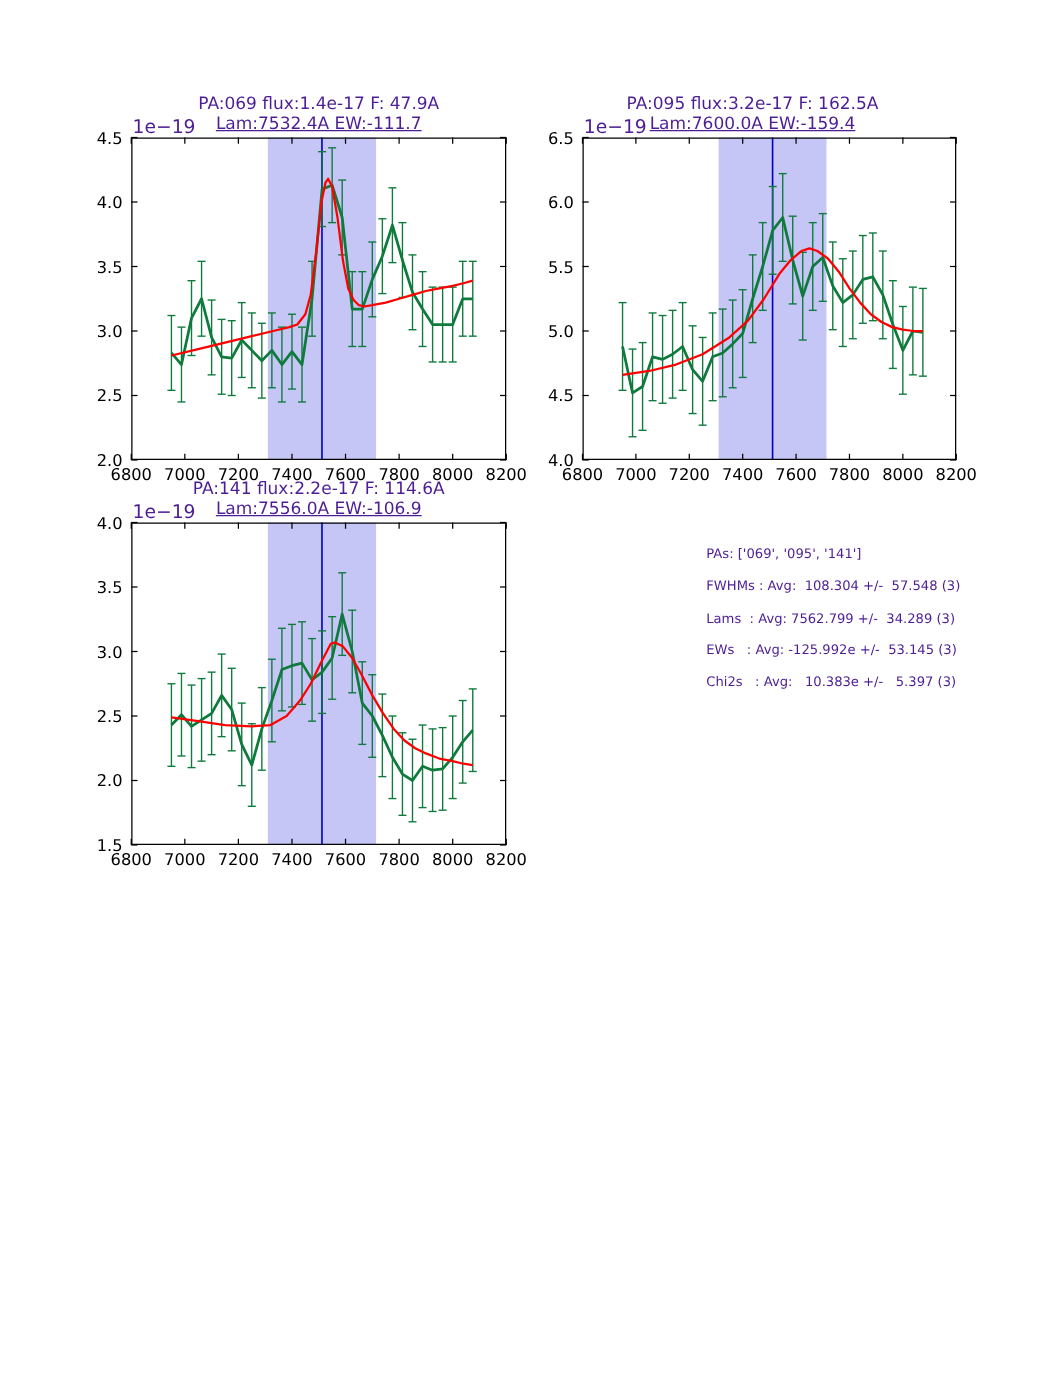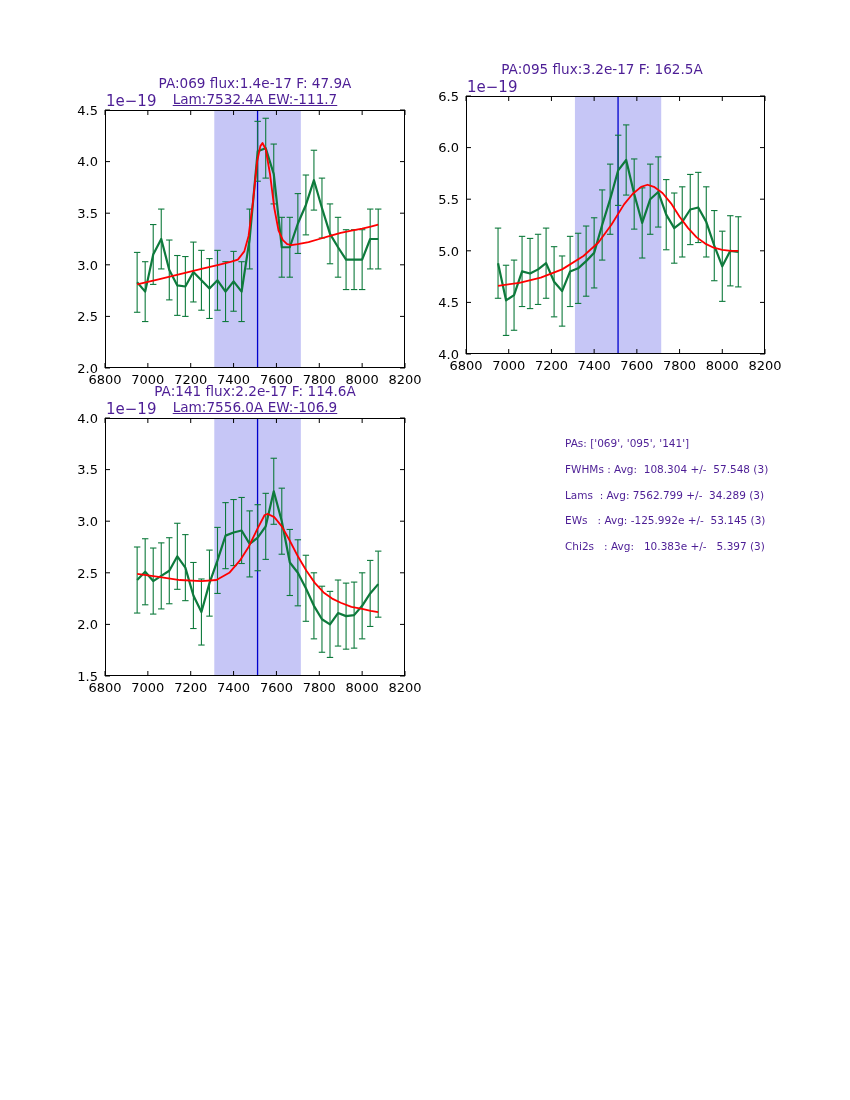--- a/index.html
+++ b/index.html
@@ -1,20 +1,20 @@
 <!DOCTYPE html>
 <html><head>
 <meta charset="utf-8">
 <style>
   html,body{margin:0;padding:0;background:#ffffff;}
   .fig{position:relative;width:850px;height:1100px;background:#ffffff;
        font-family:"DejaVu Sans","Liberation Sans",sans-serif;color:#4c1d95;}
   .plot-wrap{position:absolute;}
   .p0{left:105px;top:110px;width:300px;height:258px;}
-  .p1{left:466px;top:96px;width:272px;height:258px;}
+  .p1{left:466px;top:110px;width:272px;height:258px;}
   .p2{left:105px;top:418px;width:300px;height:258px;}
   .ptitle{position:absolute;width:100%;text-align:center;font-size:13.6px;
           line-height:16px;height:16px;white-space:nowrap;}
   .t1{top:-35px;}
   .t2{top:-19px;text-decoration:underline;}
   .offset{position:absolute;top:-16px;left:1px;font-size:15px;line-height:14px;}
   .plot-svg{position:absolute;left:0;top:0;overflow:visible;display:block;}
   .plot-svg text{font-family:"DejaVu Sans","Liberation Sans",sans-serif;
                  font-size:13px;fill:#000;}
   .stats{position:absolute;left:524px;top:431px;margin-left:41px;}
@@ -168,20 +168,21 @@
         <line x1="300" x2="295" y1="51.599999999999994" y2="51.599999999999994" stroke="#000000" stroke-width="1"></line>
         <text x="-7" y="56.39999999999999" text-anchor="end">4.0</text>
         <line x1="0" x2="5" y1="0" y2="0" stroke="#000000" stroke-width="1"></line>
         <line x1="300" x2="295" y1="0" y2="0" stroke="#000000" stroke-width="1"></line>
         <text x="-7" y="4.8" text-anchor="end">4.5</text>
       </svg>
   </div>
 
   <div class="plot-wrap p1">
     <div class="ptitle t1">PA:095 flux:3.2e-17 F: 162.5A</div>
+    <div class="ptitle t2">Lam:7600.0A EW:-159.4</div>
     <div class="offset">1e−19</div>
     <svg class="plot-svg" width="299" height="258">
         <rect x="108.92142857142856" y="0" width="86.28285714285714" height="258" fill="#c6c6f6"></rect>
         <line x1="152.06285714285713" x2="152.06285714285713" y1="0" y2="258" stroke="#0000cc" stroke-width="1.3"></line>
         <line x1="32.035714285714285" x2="32.035714285714285" y1="202.272" y2="132.09600000000003" stroke="#0e7a3c" stroke-width="1.1"></line>
         <line x1="28.835714285714285" x2="35.23571428571429" y1="202.272" y2="202.272" stroke="#0e7a3c" stroke-width="1.1"></line>
         <line x1="28.835714285714285" x2="35.23571428571429" y1="132.09600000000003" y2="132.09600000000003" stroke="#0e7a3c" stroke-width="1.1"></line>
         <line x1="40.044642857142854" x2="40.044642857142854" y1="239.42400000000004" y2="169.24800000000005" stroke="#0e7a3c" stroke-width="1.1"></line>
         <line x1="36.84464285714285" x2="43.24464285714286" y1="239.42400000000004" y2="239.42400000000004" stroke="#0e7a3c" stroke-width="1.1"></line>
         <line x1="36.84464285714285" x2="43.24464285714286" y1="169.24800000000005" y2="169.24800000000005" stroke="#0e7a3c" stroke-width="1.1"></line>

